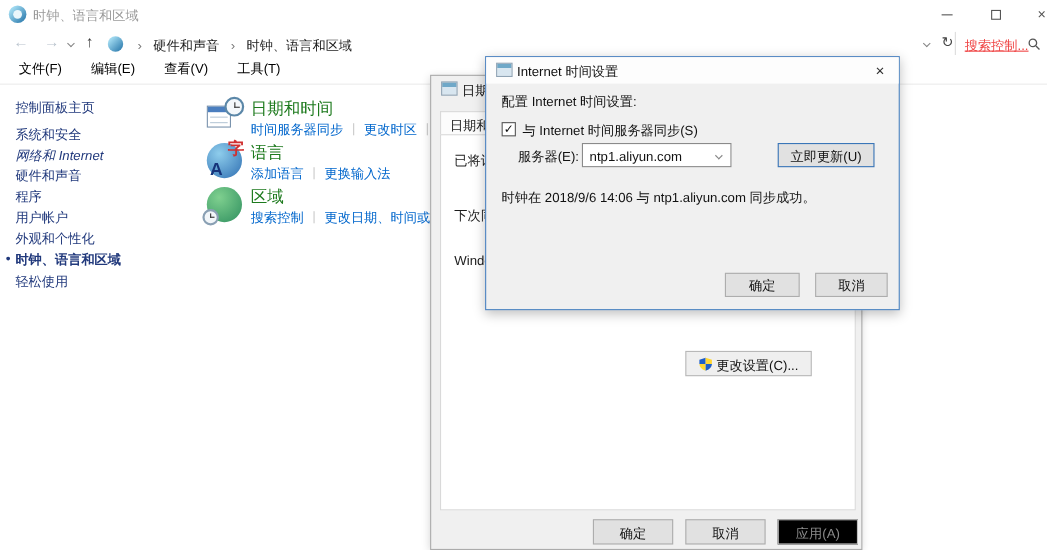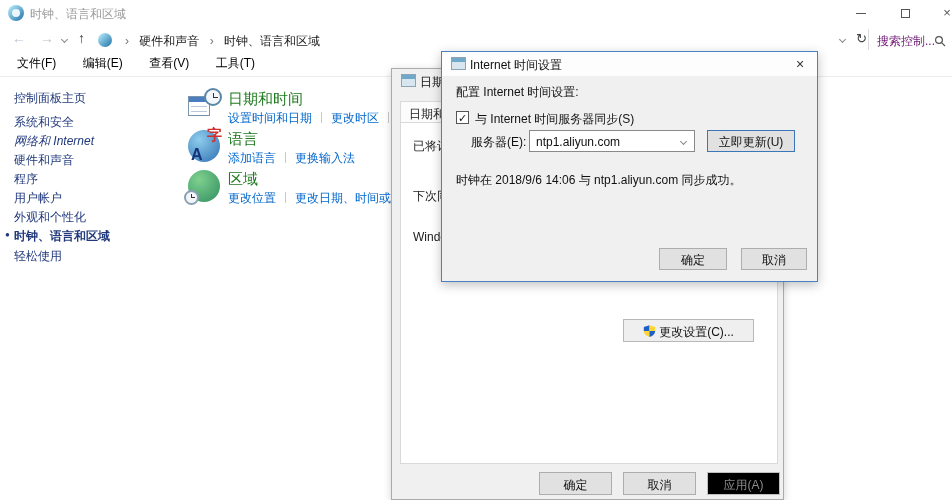--- a/index.html
+++ b/index.html
@@ -26,21 +26,21 @@
   .chev { display:inline-block; width:5px; height:5px; border-right:1px solid #888;
     border-bottom:1px solid #888; transform:rotate(45deg); }
   .addr-icon { position:absolute; left:98px; top:6px; width:14px; height:14px; border-radius:50%;
     background:linear-gradient(135deg,#9ed8ef 20%,#3f8ab8 80%); }
   .crumbs { position:absolute; left:118px; top:6px; font-size:12px; color:#1b1b1b; white-space:nowrap; }
   .crumb-sep { color:#777; margin:0 7px; font-size:12px; }
   .addr-chev { position:absolute; left:840px; top:10px; }
   .refresh { position:absolute; left:856px; top:4px; font-size:13px; color:#444; }
   .searchbox { position:absolute; left:868px; top:2px; width:84px; height:21px;
     border-left:1px solid #dcdcdc; }
-  .search-ph { position:absolute; left:8px; top:4px; font-size:12px; color:#701a75; }
+  .search-ph { position:absolute; left:8px; top:4px; font-size:12px; color:#ef4444;text-decoration:underline; }
   .search-ic { position:absolute; right:6px; top:4px; }
 
   .menubar { position:absolute; left:0; top:53px; width:952px; height:24px; background:#fff;
     border-bottom:1px solid #ececec; }
   .menu-item { display:inline-block; margin-left:12px; margin-top:0; font-size:12px; color:#000;
     padding:0 5px; }
 
   
   .side-item { position:absolute; left:14px; font-size:12px; color:#21397c; white-space:nowrap; }
   .side-sel { font-weight:bold; }
@@ -89,32 +89,32 @@
 
   
   .tab { position:absolute; left:8px; top:32px; width:100px; height:22px; background:#fcfcfc;
     border:1px solid #d9d9d9; border-bottom:none; font-size:12px; color:#222; padding:4px 0 0 8px;
     white-space:nowrap; overflow:hidden; }
   .tabpage { position:absolute; left:8px; top:53px; width:378px; height:342px; background:#fff;
     border:1px solid #d9d9d9; }
   .frag { position:absolute; left:12px; font-size:12px; color:#1b1b1b; white-space:nowrap; }
   .btn { position:absolute; background:#e1e1e1; border:1px solid #adadad; font-size:12px;
     color:#111; text-align:center; font-family:inherit; }
-  .btn-change { left:231px; top:250px; width:131px; height:23px; background:#efefef;
+  .btn-change { left:231px; top:250px; width:115px; height:23px; background:#efefef;
     border-color:#b8b8b8; padding-top:4px; }
   .btn-change svg { vertical-align:-2px; margin-right:3px; }
   .footer-btn { top:403px; width:73px; height:23px; padding-top:4px; }
   .btn-disabled { background:#000000; border-color:#bfbfbf; color:#8b8b8b; }
 
   
   .fd-titlebar { background:#fdfdfd; }
   .fd-text { position:absolute; font-size:12px; color:#111; white-space:nowrap; }
   .checkbox { position:absolute; left:14px; top:59px; width:13px; height:13px; background:#fff;
     border:1px solid #555; font-size:11px; line-height:12px; text-align:center; color:#111; }
-  .combo { position:absolute; left:87px; top:78px; width:166px; height:22px; background:#fff;
+  .combo { position:absolute; left:87px; top:78px; width:136px; height:22px; background:#fff;
     border:1px solid #8a8a8a; }
   .combo-val { position:absolute; left:6px; top:4px; font-size:12px; color:#111; }
   .combo-chev { position:absolute; right:8px; top:8px; }
   .btn-update { left:265px; top:78px; width:88px; height:22px; border:1px solid #3a76b8; padding-top:3px; }
   .fd-ok { left:217px; top:196px; width:68px; height:22px; padding-top:3px; }
   .fd-cancel { left:299px; top:196px; width:66px; height:22px; padding-top:3px; }
 </style>
 </head>
 <body>
 
@@ -177,41 +177,41 @@
         <span class="cal-row" style="top:9px;"></span>
         <span class="cal-row" style="top:14px;"></span>
       </span>
     <span class="clk">
         <span class="h1"></span>
         <span class="h2"></span>
       </span>
   </span>
   <span class="cat-title" style="top:90px;">日期和时间</span>
   <span class="cat-links" style="top:110px;">
-    <span class="lnk">设置时间和日期</span><span class="vsep"></span><span class="lnk">更改时区</span><span class="vsep"></span><span class="lnk">添加</span>
+    <span class="lnk">时间服务器同步</span><span class="vsep"></span><span class="lnk">更改时区</span><span class="vsep"></span><span class="lnk">添加</span>
   </span>
 
   <span class="icon-globe" style="top:130px;">
     <span class="zi">字</span>
     <span class="aa">A</span>
   </span>
   <span class="cat-title" style="top:130px;">语言</span>
   <span class="cat-links" style="top:150px;">
     <span class="lnk">添加语言</span><span class="vsep"></span><span class="lnk">更换输入法</span>
   </span>
 
   <span class="icon-region" style="top:170px;">
     <span class="clk2">
         <span class="h1"></span>
         <span class="h2"></span>
       </span>
   </span>
   <span class="cat-title" style="top:170px;text-align:center;">区域</span>
   <span class="cat-links" style="top:190px;">
-    <span class="lnk">更改位置</span><span class="vsep"></span><span class="lnk">更改日期、时间或数字格</span>
+    <span class="lnk">搜索控制</span><span class="vsep"></span><span class="lnk">更改日期、时间或数字格</span>
   </span>
 </div>
 
 <div class="dlg dlg-back">
   <div class="dlg-titlebar">
     <span class="mini-icon"></span>
     <span class="dlg-title-text">日期和时间</span>
   </div>
   <div class="tab">日期和时间</div>
   <div class="tabpage">

